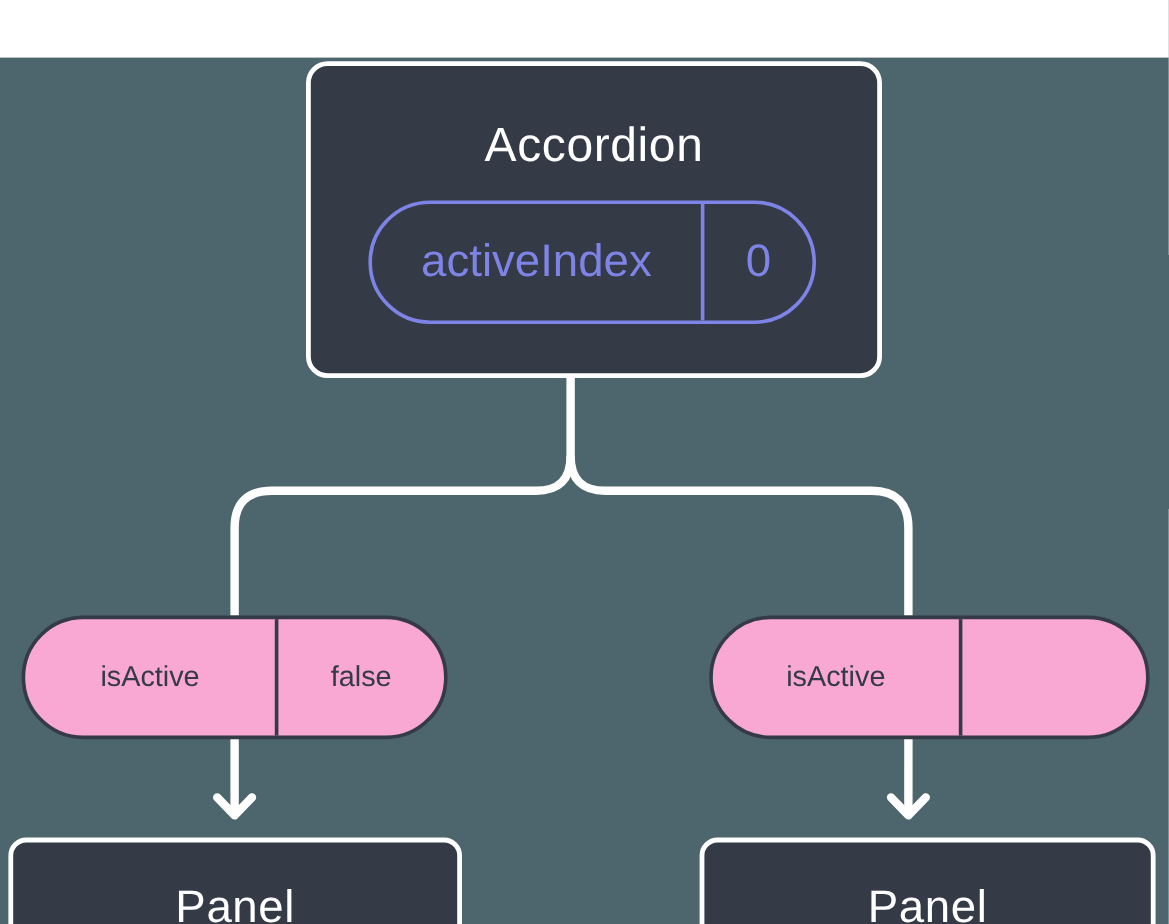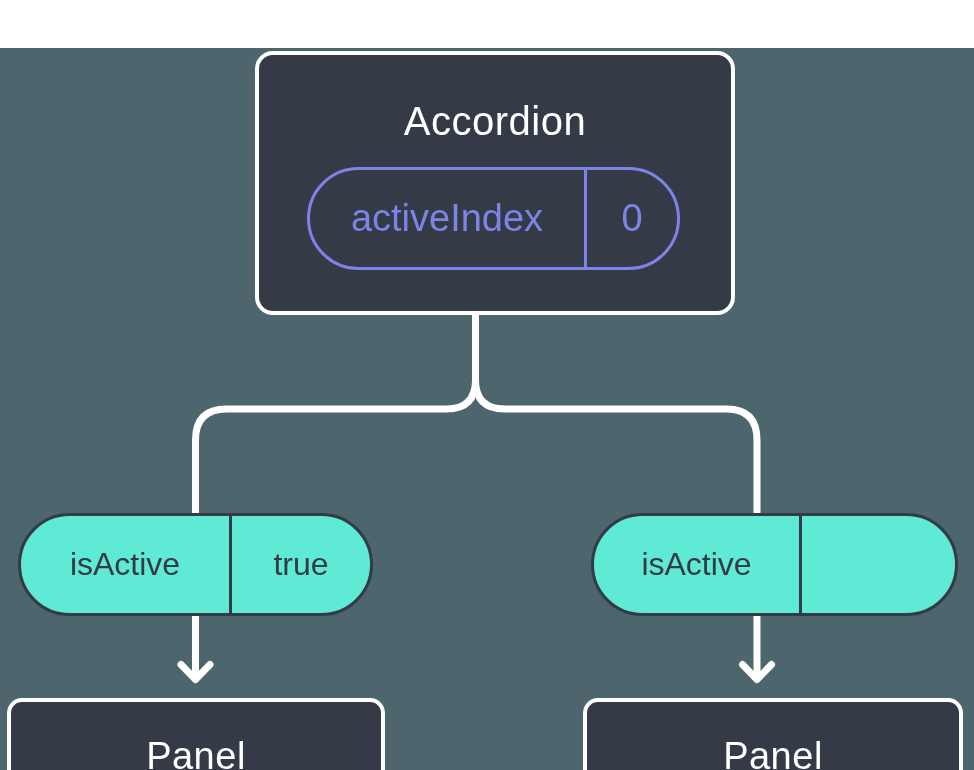--- a/index.html
+++ b/index.html
@@ -57,26 +57,26 @@
   }
   .state-pill .pill-value {
     flex: 1;
     display: flex; align-items: center; justify-content: center;
   }
 
   .prop-pill {
     position: absolute;
     top: 465px;
     height: 103px;
-    background: #5eead4;
+    background: #f9a8d4;
     border: 3px solid #343A46;
     border-radius: 52px;
     display: flex;
     color: #343A46;
-    font-size: 32px;
+    font-size: 24px;
   }
   .prop-pill .pill-name {
     display: flex; align-items: center; justify-content: center;
     border-right: 3px solid #343A46;
   }
   .prop-pill .pill-value {
     flex: 1;
     display: flex; align-items: center; justify-content: center;
   }
   .prop-pill-left { left: 18px; width: 355px; }
@@ -120,21 +120,21 @@
   <div class="node root-node">
     <div class="root-title">Accordion</div>
     <div class="state-pill">
       <span class="pill-name">activeIndex</span>
       <span class="pill-value">0</span>
     </div>
   </div>
 
   <div class="prop-pill prop-pill-left">
     <span class="pill-name">isActive</span>
-    <span class="pill-value">true</span>
+    <span class="pill-value">false</span>
   </div>
 
   <div class="prop-pill prop-pill-right">
     <span class="pill-name">isActive</span>
   </div>
 
   <div class="node panel-node panel-node-left">
     <span>Panel</span>
   </div>
 

